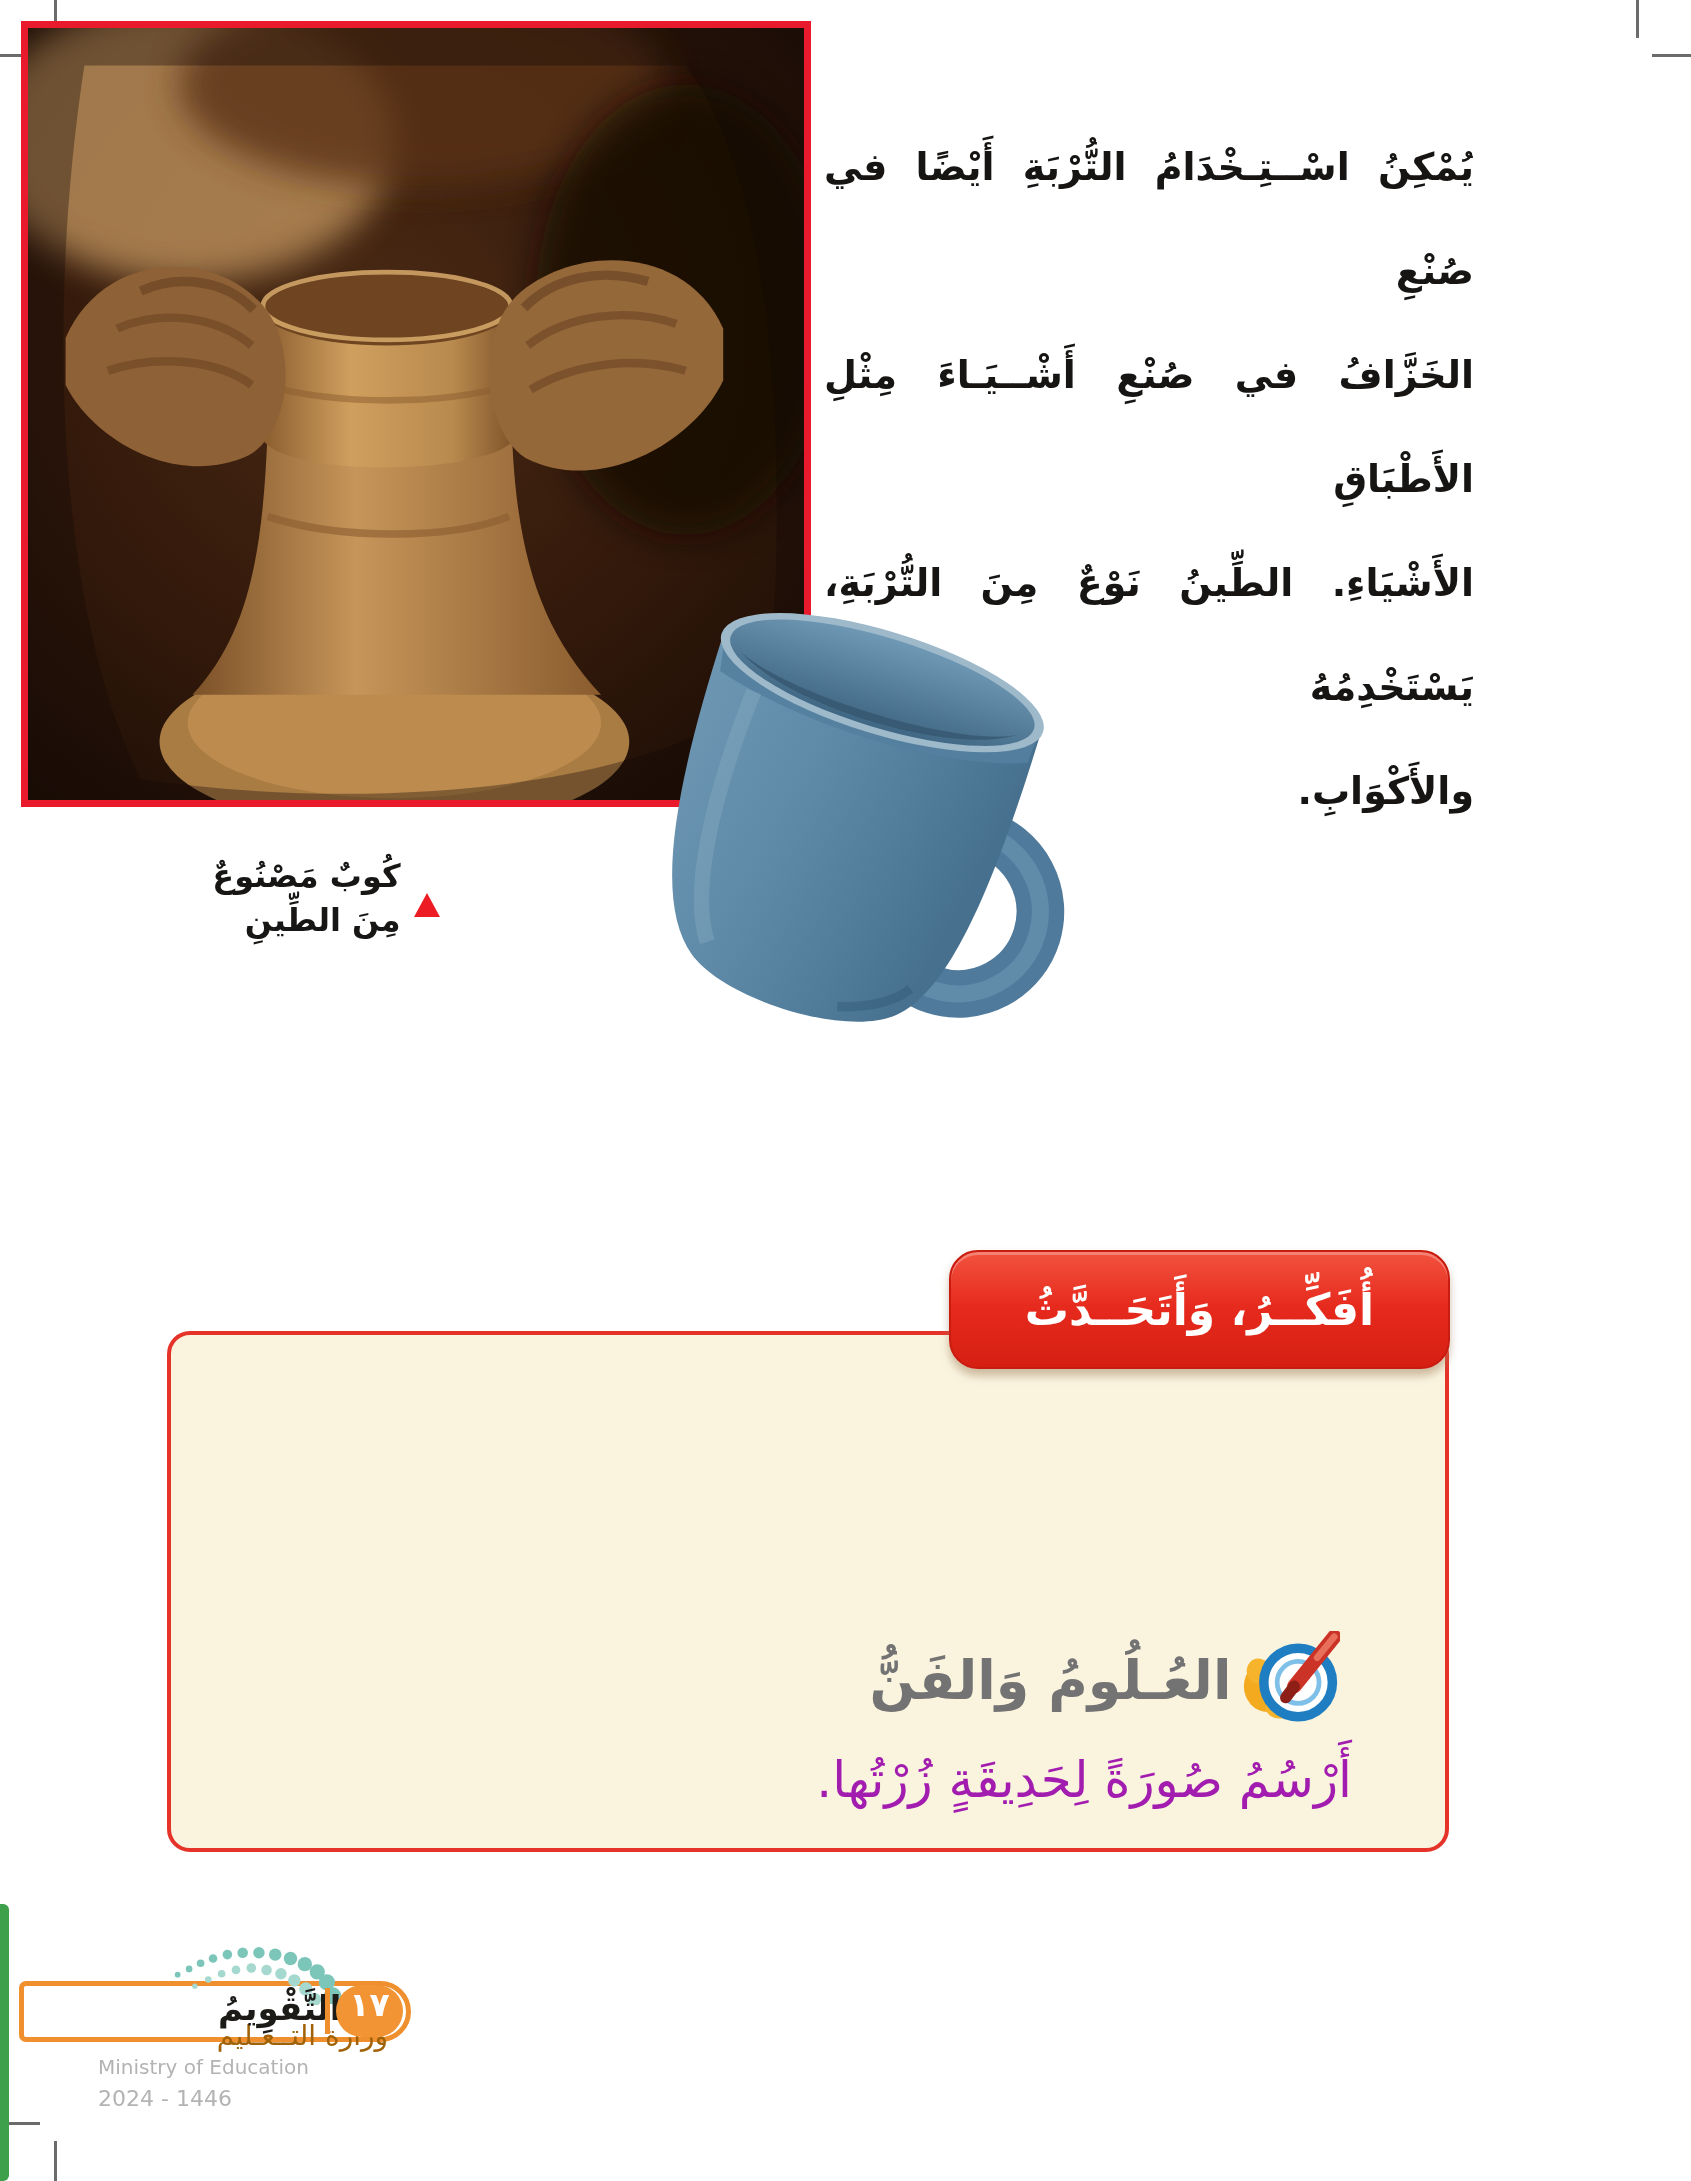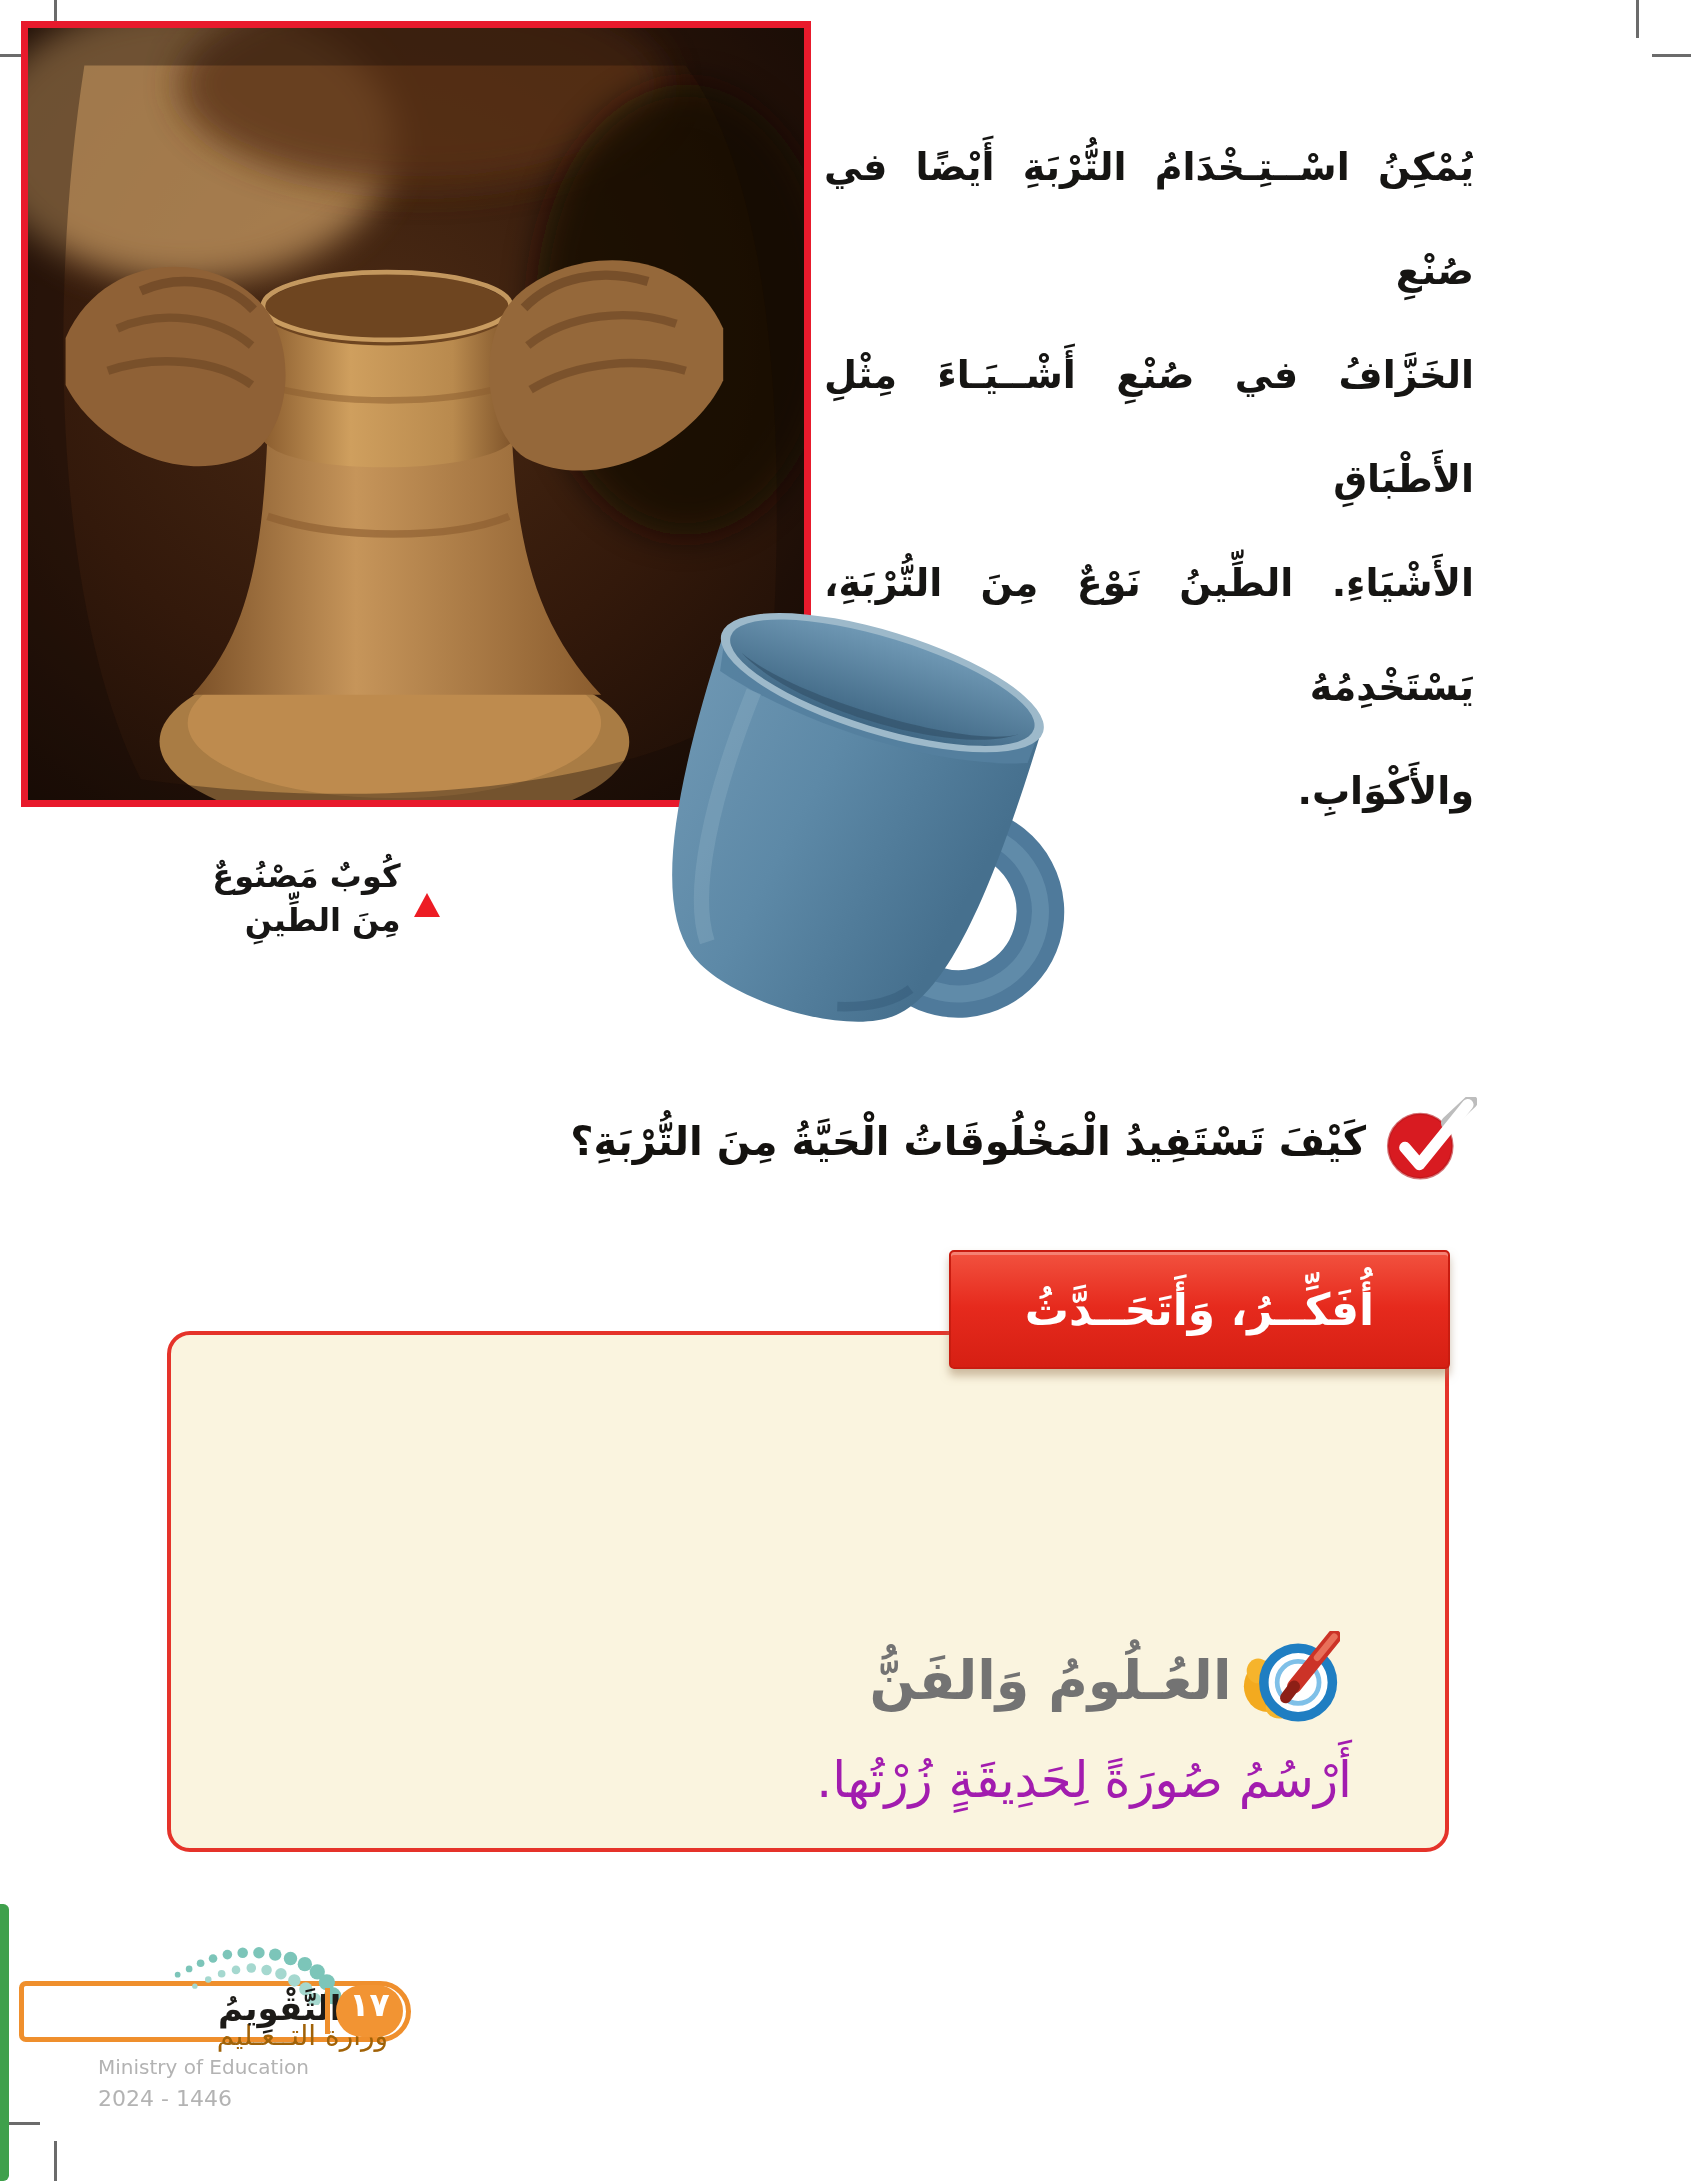--- a/index.html
+++ b/index.html
@@ -49,21 +49,21 @@
     font-size:40px; font-weight:700; color:#14120f; white-space:nowrap; line-height:88px;
   }
   
   .tt-box{
     position:absolute; left:167px; top:1331px; width:1282px; height:521px;
     border:4.8px solid #e5332a; border-radius:23px; background:#faf4df;
     box-sizing:border-box; z-index:1;
   }
   .tt-banner{
     position:absolute; left:949px; top:1250px; width:501px; height:119px;
-    border-radius:5px; z-index:2;
+    border-radius:29px; z-index:2;
     background:linear-gradient(180deg,#f2523f 0%, #e62a1d 48%, #d61f13 100%);
     border:2.9px solid #c91c10; box-sizing:border-box;
     display:flex; align-items:center; justify-content:center;
     box-shadow:0 6.7px 8.6px rgba(160,130,95,.5), inset 0 2.9px 0 rgba(255,255,255,.28);
     color:#fff; font-size:44px; font-weight:800; direction:rtl;
   }
   .tt-item{
     position:absolute; direction:rtl; white-space:nowrap; text-align:right;
     color:#14120f; font-size:38px; font-weight:500;
   }
@@ -210,31 +210,20 @@
     <div class="pline">الخَزَّافُ في صُنْعِ أَشْــيَـاءَ مِثْلِ الأَطْبَاقِ</div>
     <div class="pline">الأَشْيَاءِ. الطِّينُ نَوْعٌ مِنَ التُّرْبَةِ، يَسْتَخْدِمُهُ</div>
     <div class="pline last">والأَكْوَابِ.</div>
   </div>
 
   <div class="caption-row">
     <span class="tri-up"></span>
     <span class="caption-text">كُوبٌ مَصْنُوعٌ مِنَ الطِّينِ</span>
   </div>
 
-  <div class="review-row">
-    <span class="check-badge">
-      <svg viewBox="0 0 120 112">
-        <circle cx="46" cy="64" r="42" fill="#d81b21"></circle>
-        <circle cx="46" cy="64" r="42" fill="none" stroke="#b71217" stroke-width="3" opacity="0.6"></circle>
-        <path d="M82 34 L112 6" stroke="#bdbdbd" stroke-width="18" stroke-linecap="round"></path>
-        <path d="M26 66 L45 88 L108 10" stroke="#ffffff" stroke-width="15" fill="none" stroke-linecap="round" stroke-linejoin="round"></path>
-      </svg>
-    </span>
-    <span class="review-text">كَيْفَ تَسْتَفِيدُ الْمَخْلُوقَاتُ الْحَيَّةُ مِنَ التُّرْبَةِ؟</span>
-  </div>
 
   <div class="tt-box"></div>
   <div class="tt-banner">
     <span>أُفَكِّــرُ، وَأَتَحَــدَّثُ</span>
   </div>
 
   <div class="tt-item" style="right:299px; top:1426px;">
     <span class="num">١.</span><span class="kw kw-blue">أَتَوَقَّعُ.</span><span>مَا النَّبَاتَاتُ الَّتِي يُمْكِنُ أَنْ آكُلَهَا الْيَوْمَ عَلَى الغَدَاءِ؟</span>
   </div>
 

